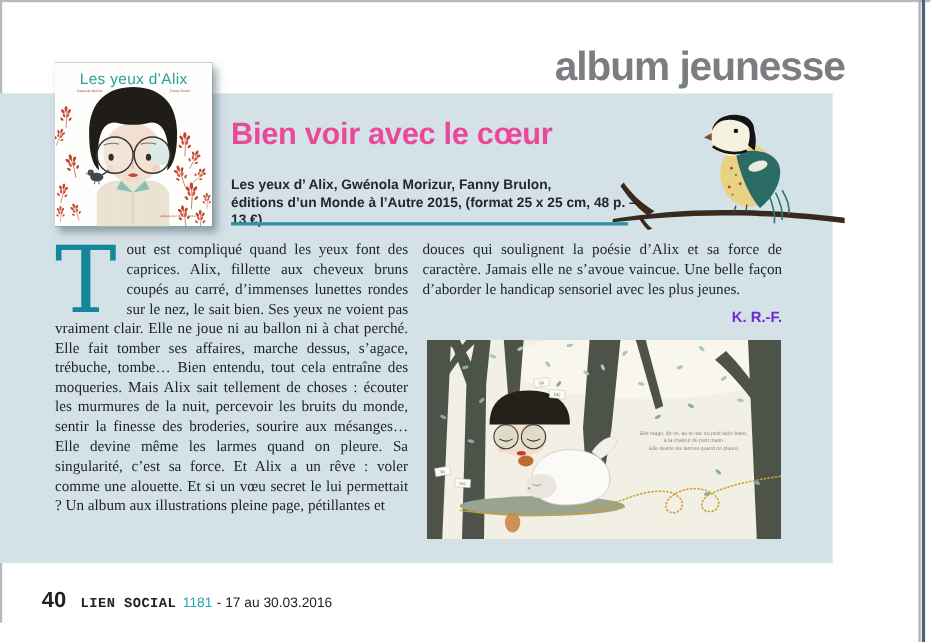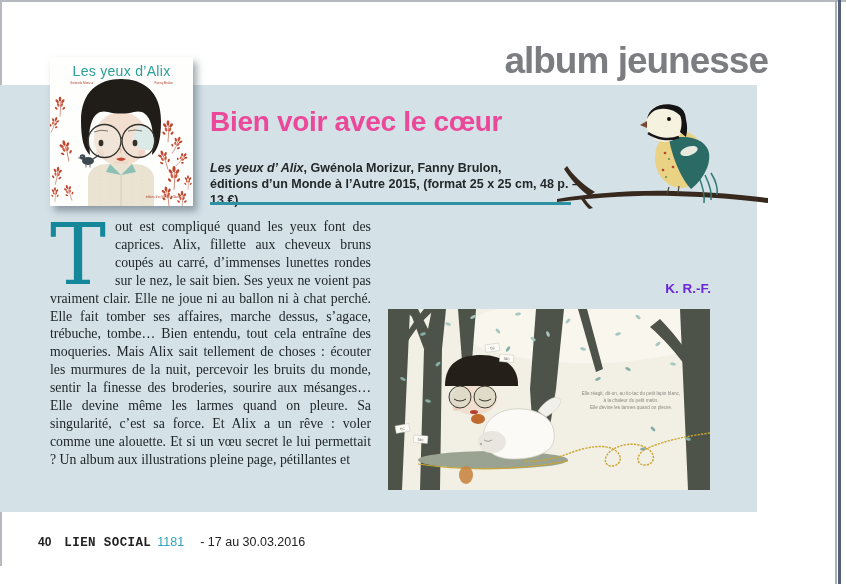--- a/index.html
+++ b/index.html
@@ -27,21 +27,21 @@
   .cover svg{display:block;width:100%;height:100%;}
   
   .article-title{
     position:absolute;left:210px;top:106px;
     font-size:28px;font-weight:bold;color:#ec4899;letter-spacing:-0.3px;
   }
   .book-ref{
     position:absolute;left:210px;top:160px;width:380px;
     font-size:12.5px;line-height:16px;font-weight:bold;color:#23282a;
   }
-  .book-ref .it{font-style:italic;}
+  .book-ref .it{}
   .teal-rule{position:absolute;left:210px;top:202px;width:361px;height:2.5px;background:#2e92a4;}
   
   .branch-bird{position:absolute;left:553px;top:95px;width:215px;height:115px;}
   .branch-bird svg{display:block;width:100%;height:100%;}
   
   .body-col{
     position:absolute;top:218px;
     font-family:"Liberation Serif",serif;font-size:13.8px;line-height:17.9px;
     color:#1b2226;text-align:justify;
   }
@@ -56,24 +56,24 @@
     position:absolute;left:384px;top:281px;width:327px;text-align:right;
     font-size:13.5px;font-weight:bold;color:#6d28d9;
   }
   
   .spread{position:absolute;left:388px;top:309px;width:322px;height:181px;}
   .spread svg{display:block;width:100%;height:100%;}
   
   .footer{
     position:absolute;left:38px;top:535px;display:flex;align-items:baseline;color:#222;
   }
-  .footer .pnum{font-size:12px;font-weight:bold;}
+  .footer .pnum{font-size:20px;font-weight:bold;}
   .footer .mag{font-size:12.5px;font-weight:bold;letter-spacing:0.4px;margin-left:13px;font-family:Liberation Mono, monospace;}
   .footer .issue{font-size:12.5px;color:#2ba4ba;margin-left:6px;text-align:center;}
-  .footer .idate{font-size:12.5px;margin-left:16px;}
+  .footer .idate{font-size:12.5px;margin-left:4px;}
 </style>
 </head>
 <body>
 
 <div class="page">
 
   <div class="edge-top"></div>
   <div class="edge-left"></div>
   <div class="edge-right-light"></div>
   <div class="edge-right-dark"></div>
@@ -213,20 +213,23 @@
         <path d="M94,26 L87,30 L94,33 Z" fill="#7a4a32"></path>
         <path d="M95,38 C104,44 116,46 126,42" stroke="#17171a" stroke-width="2.5" fill="none"></path>
         <path d="M116,92 L114,99 M126,91 L125,98" stroke="#4a4438" stroke-width="1.2"></path>
       </g>
     </svg>
   </div>
 
   <div class="body-col col1">
     <span class="dropcap">T</span><span>out est compliqué quand les yeux font des caprices. Alix, fillette aux cheveux bruns coupés au carré, d’immenses lunettes rondes sur le nez, le sait bien. Ses yeux ne voient pas vraiment clair. Elle ne joue ni au ballon ni à chat perché. Elle fait tomber ses affaires, marche dessus, s’agace, trébuche, tombe… Bien entendu, tout cela entraîne des moqueries. Mais Alix sait tellement de choses : écouter les murmures de la nuit, percevoir les bruits du monde, sentir la finesse des broderies, sourire aux mésanges… Elle devine même les larmes quand on pleure. Sa singularité, c’est sa force. Et Alix a un rêve : voler comme une alouette. Et si un vœu secret le lui permettait ? Un album aux illustrations pleine page, pétillantes et</span>
   </div>
+  <div class="body-col col2">
+    <span>douces qui soulignent la poésie d’Alix et sa force de caractère. Jamais elle ne s’avoue vaincue. Une belle façon d’aborder le handicap sensoriel avec les plus jeunes.</span>
+  </div>
   <div class="signature">K. R.-F.</div>
 
   <div class="spread">
     <svg viewBox="0 0 322 181">
       <rect width="322" height="181" fill="#f2efe5"></rect>
       <ellipse cx="200" cy="22" rx="125" ry="32" fill="#faf8f0" opacity="0.8"></ellipse>
       <g fill="#4d5349">
         <path d="M0,0 L22,0 L14,181 L0,181 Z"></path>
         <path d="M10,50 C20,30 32,12 48,0 L36,0 C24,14 14,32 6,44 Z"></path>
         <path d="M32,181 L36,40 L44,0 L58,0 L54,40 L52,181 Z"></path>

